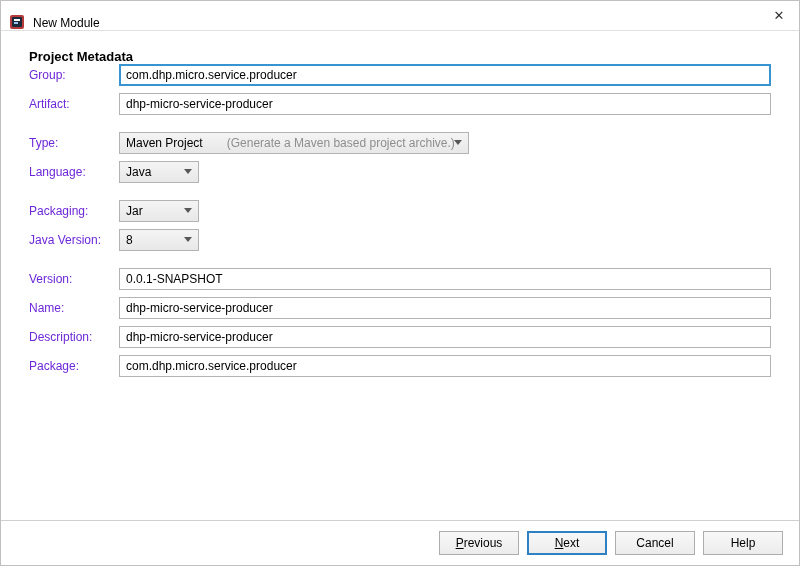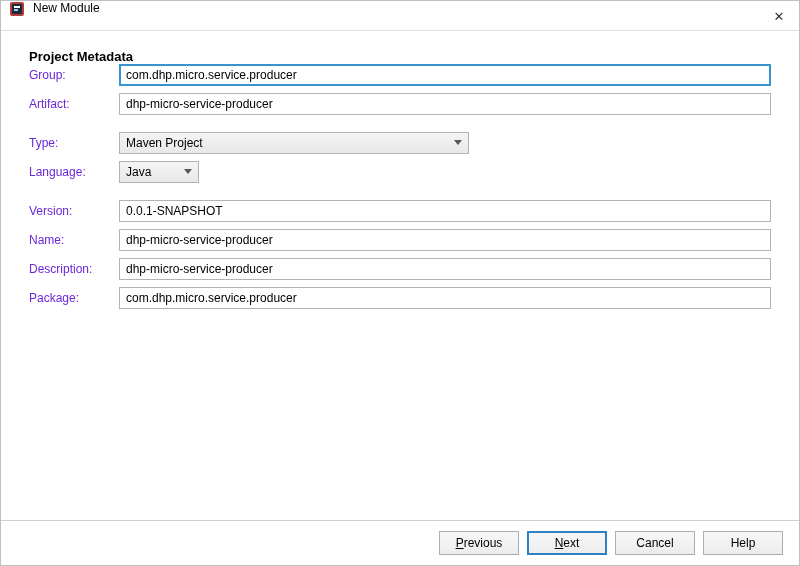--- a/index.html
+++ b/index.html
@@ -9,21 +9,21 @@
     font-size: 12px;
     background: #ffffff;
     color: #000000;
     display: flex;
     flex-direction: column;
     border: 1px solid #c0c0c0;
   }
   .titlebar {
     height: 30px;
     display: flex;
-    align-items: flex-start;
+    align-items: flex-end;
     padding: 0 8px;
     border-bottom: 1px solid #e0e0e0;
     background: #ffffff;
   }
   .titlebar .app-icon {
     width: 16px; height: 16px;
     margin-right: 8px;
     display: inline-flex;
   }
   .titlebar .title {
@@ -163,20 +163,21 @@
   <div class="form-row">
     <div class="form-label">Artifact:</div>
     <input class="text-input" type="text" value="dhp-micro-service-producer" style="">
   </div>
 
   <div class="form-row gap-top">
     <div class="form-label">Type:</div>
     <div class="select-holder">
       <div class="select-wide">
         <span>Maven Project</span>
+        <span class="hint">(Generate a Maven based project archive.)</span>
         <span class="select-caret">
           <svg width="8" height="6" viewBox="0 0 8 6">
               <path d="M0 0 L8 0 L4 5 Z" fill="#585858"></path>
             </svg>
         </span>
       </div>
     </div>
   </div>
 
   <div class="form-row">
@@ -186,21 +187,47 @@
         <span>Java</span>
         <span class="select-caret">
           <svg width="8" height="6" viewBox="0 0 8 6">
               <path d="M0 0 L8 0 L4 5 Z" fill="#585858"></path>
             </svg>
         </span>
       </div>
     </div>
   </div>
 
-
+  <div class="form-row gap-top">
+    <div class="form-label">Packaging:</div>
+    <div class="select-holder">
+      <div class="select-small">
+        <span>Jar</span>
+        <span class="select-caret">
+          <svg width="8" height="6" viewBox="0 0 8 6">
+              <path d="M0 0 L8 0 L4 5 Z" fill="#585858"></path>
+            </svg>
+        </span>
+      </div>
+    </div>
+  </div>
+
+  <div class="form-row">
+    <div class="form-label">Java Version:</div>
+    <div class="select-holder">
+      <div class="select-small">
+        <span>8</span>
+        <span class="select-caret">
+          <svg width="8" height="6" viewBox="0 0 8 6">
+              <path d="M0 0 L8 0 L4 5 Z" fill="#585858"></path>
+            </svg>
+        </span>
+      </div>
+    </div>
+  </div>
 
   <div class="form-row gap-top">
     <div class="form-label">Version:</div>
     <input class="text-input" type="text" value="0.0.1-SNAPSHOT" style="">
   </div>
 
   <div class="form-row">
     <div class="form-label">Name:</div>
     <input class="text-input" type="text" value="dhp-micro-service-producer" style="">
   </div>

